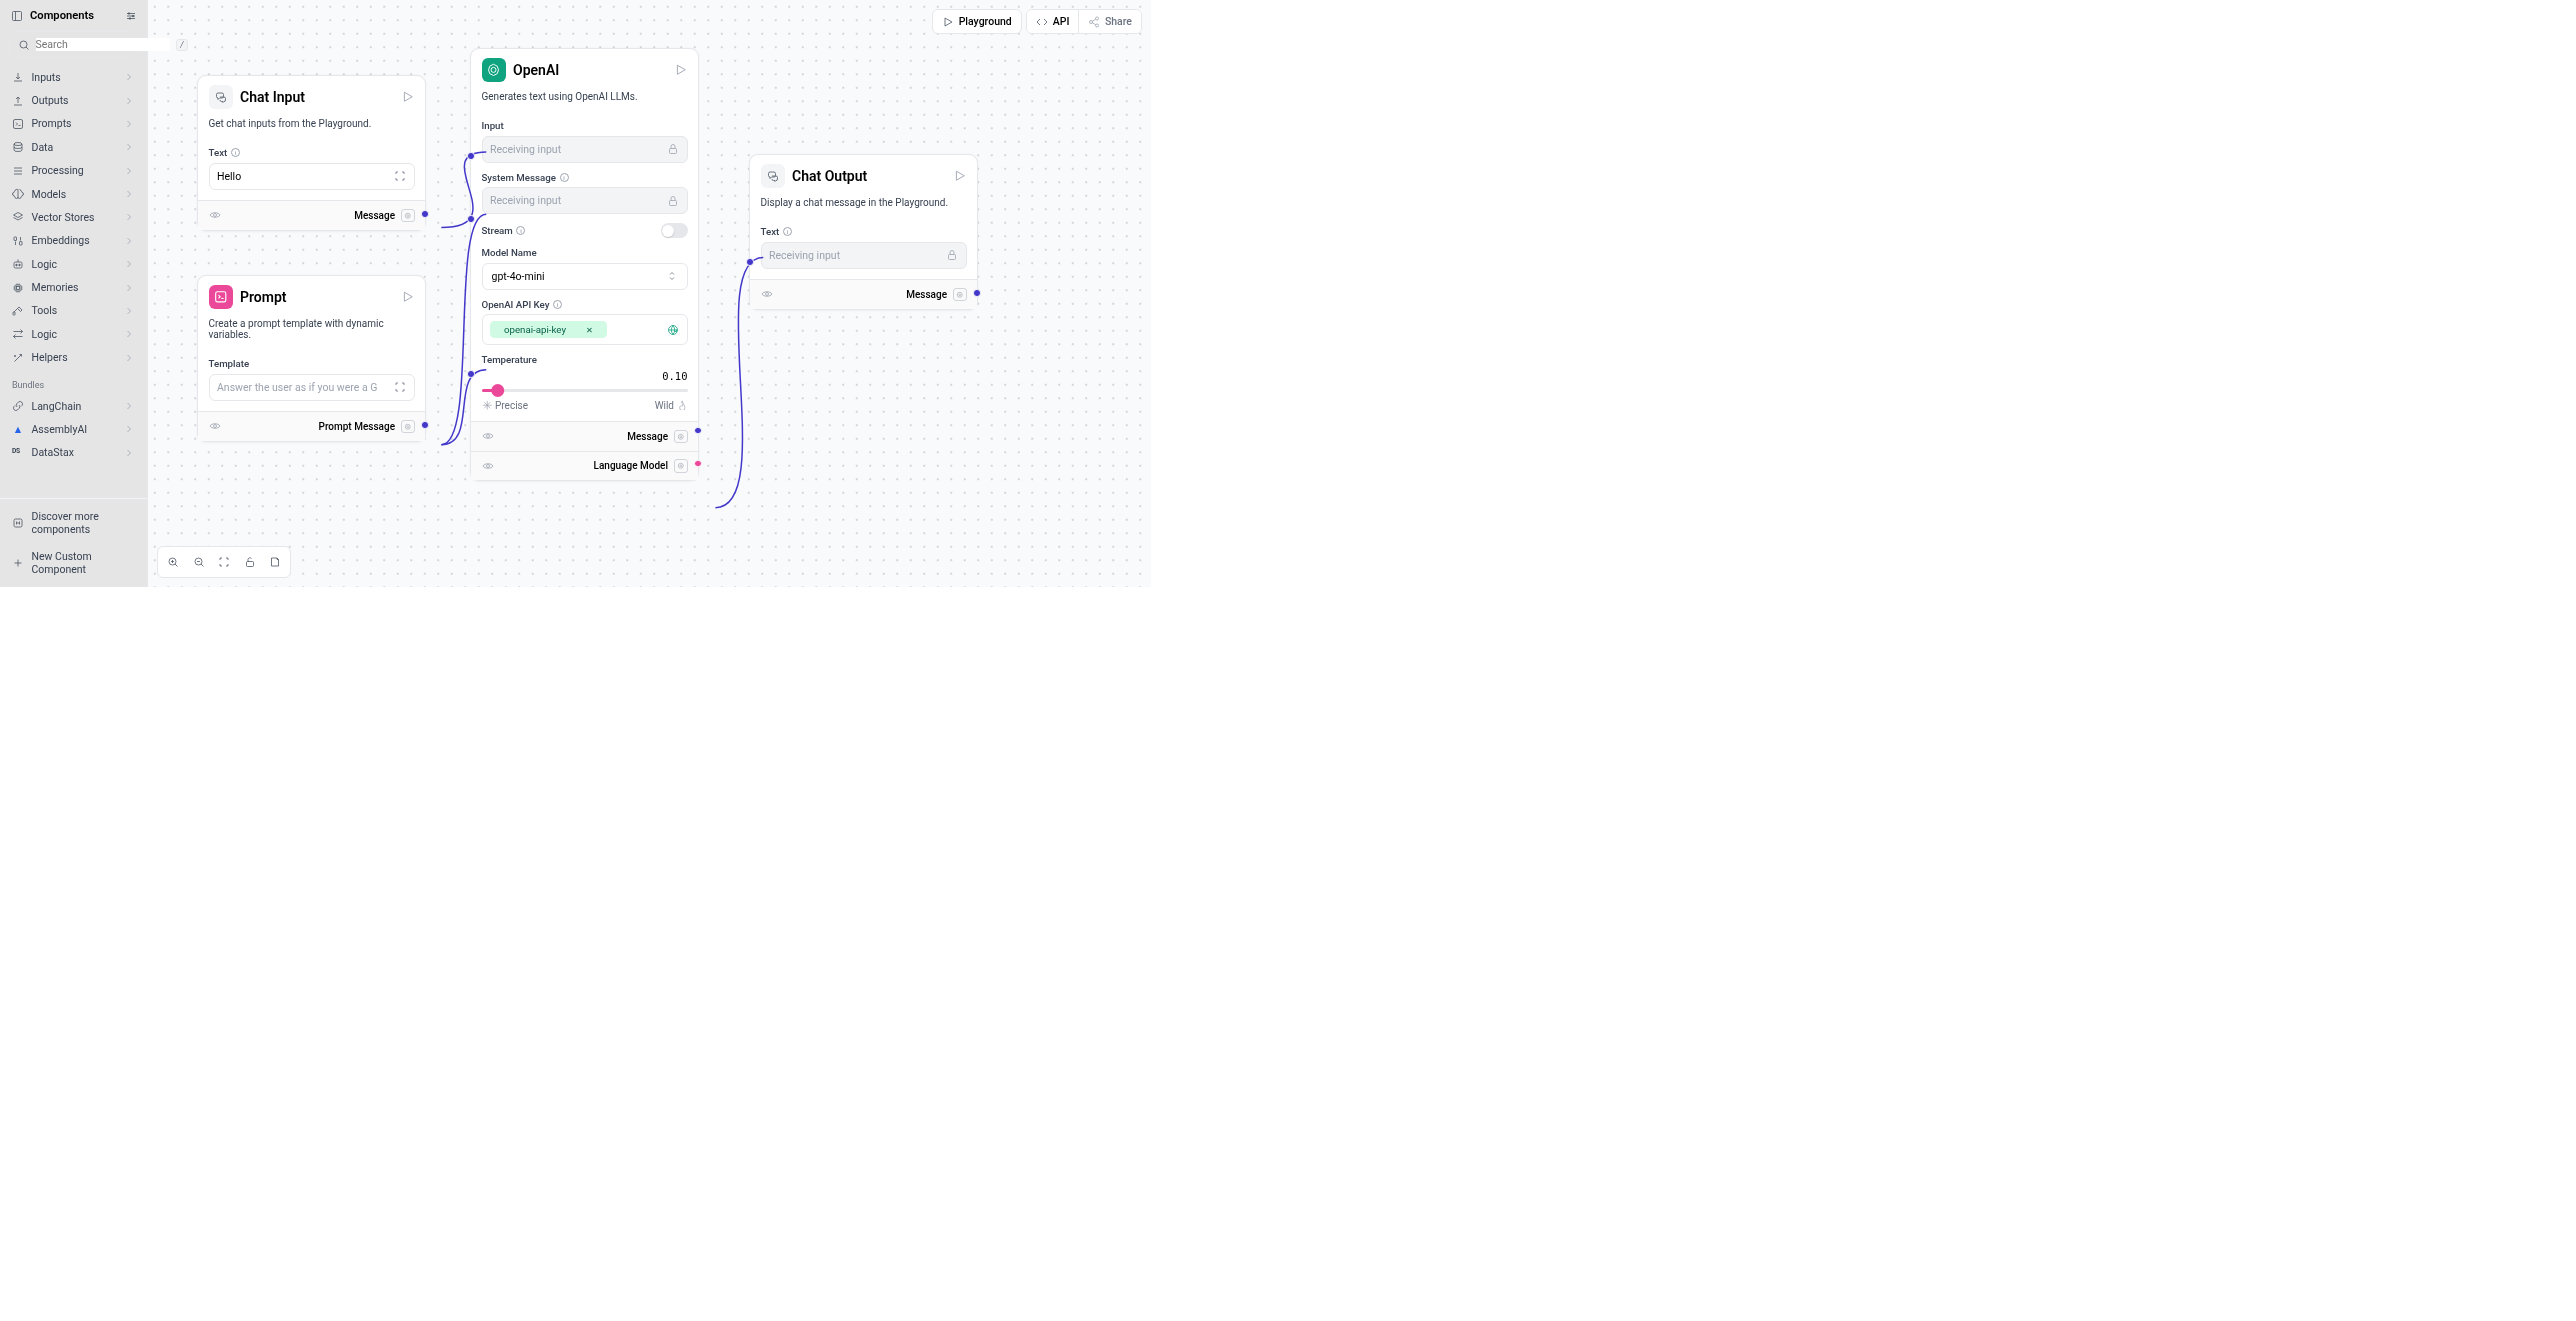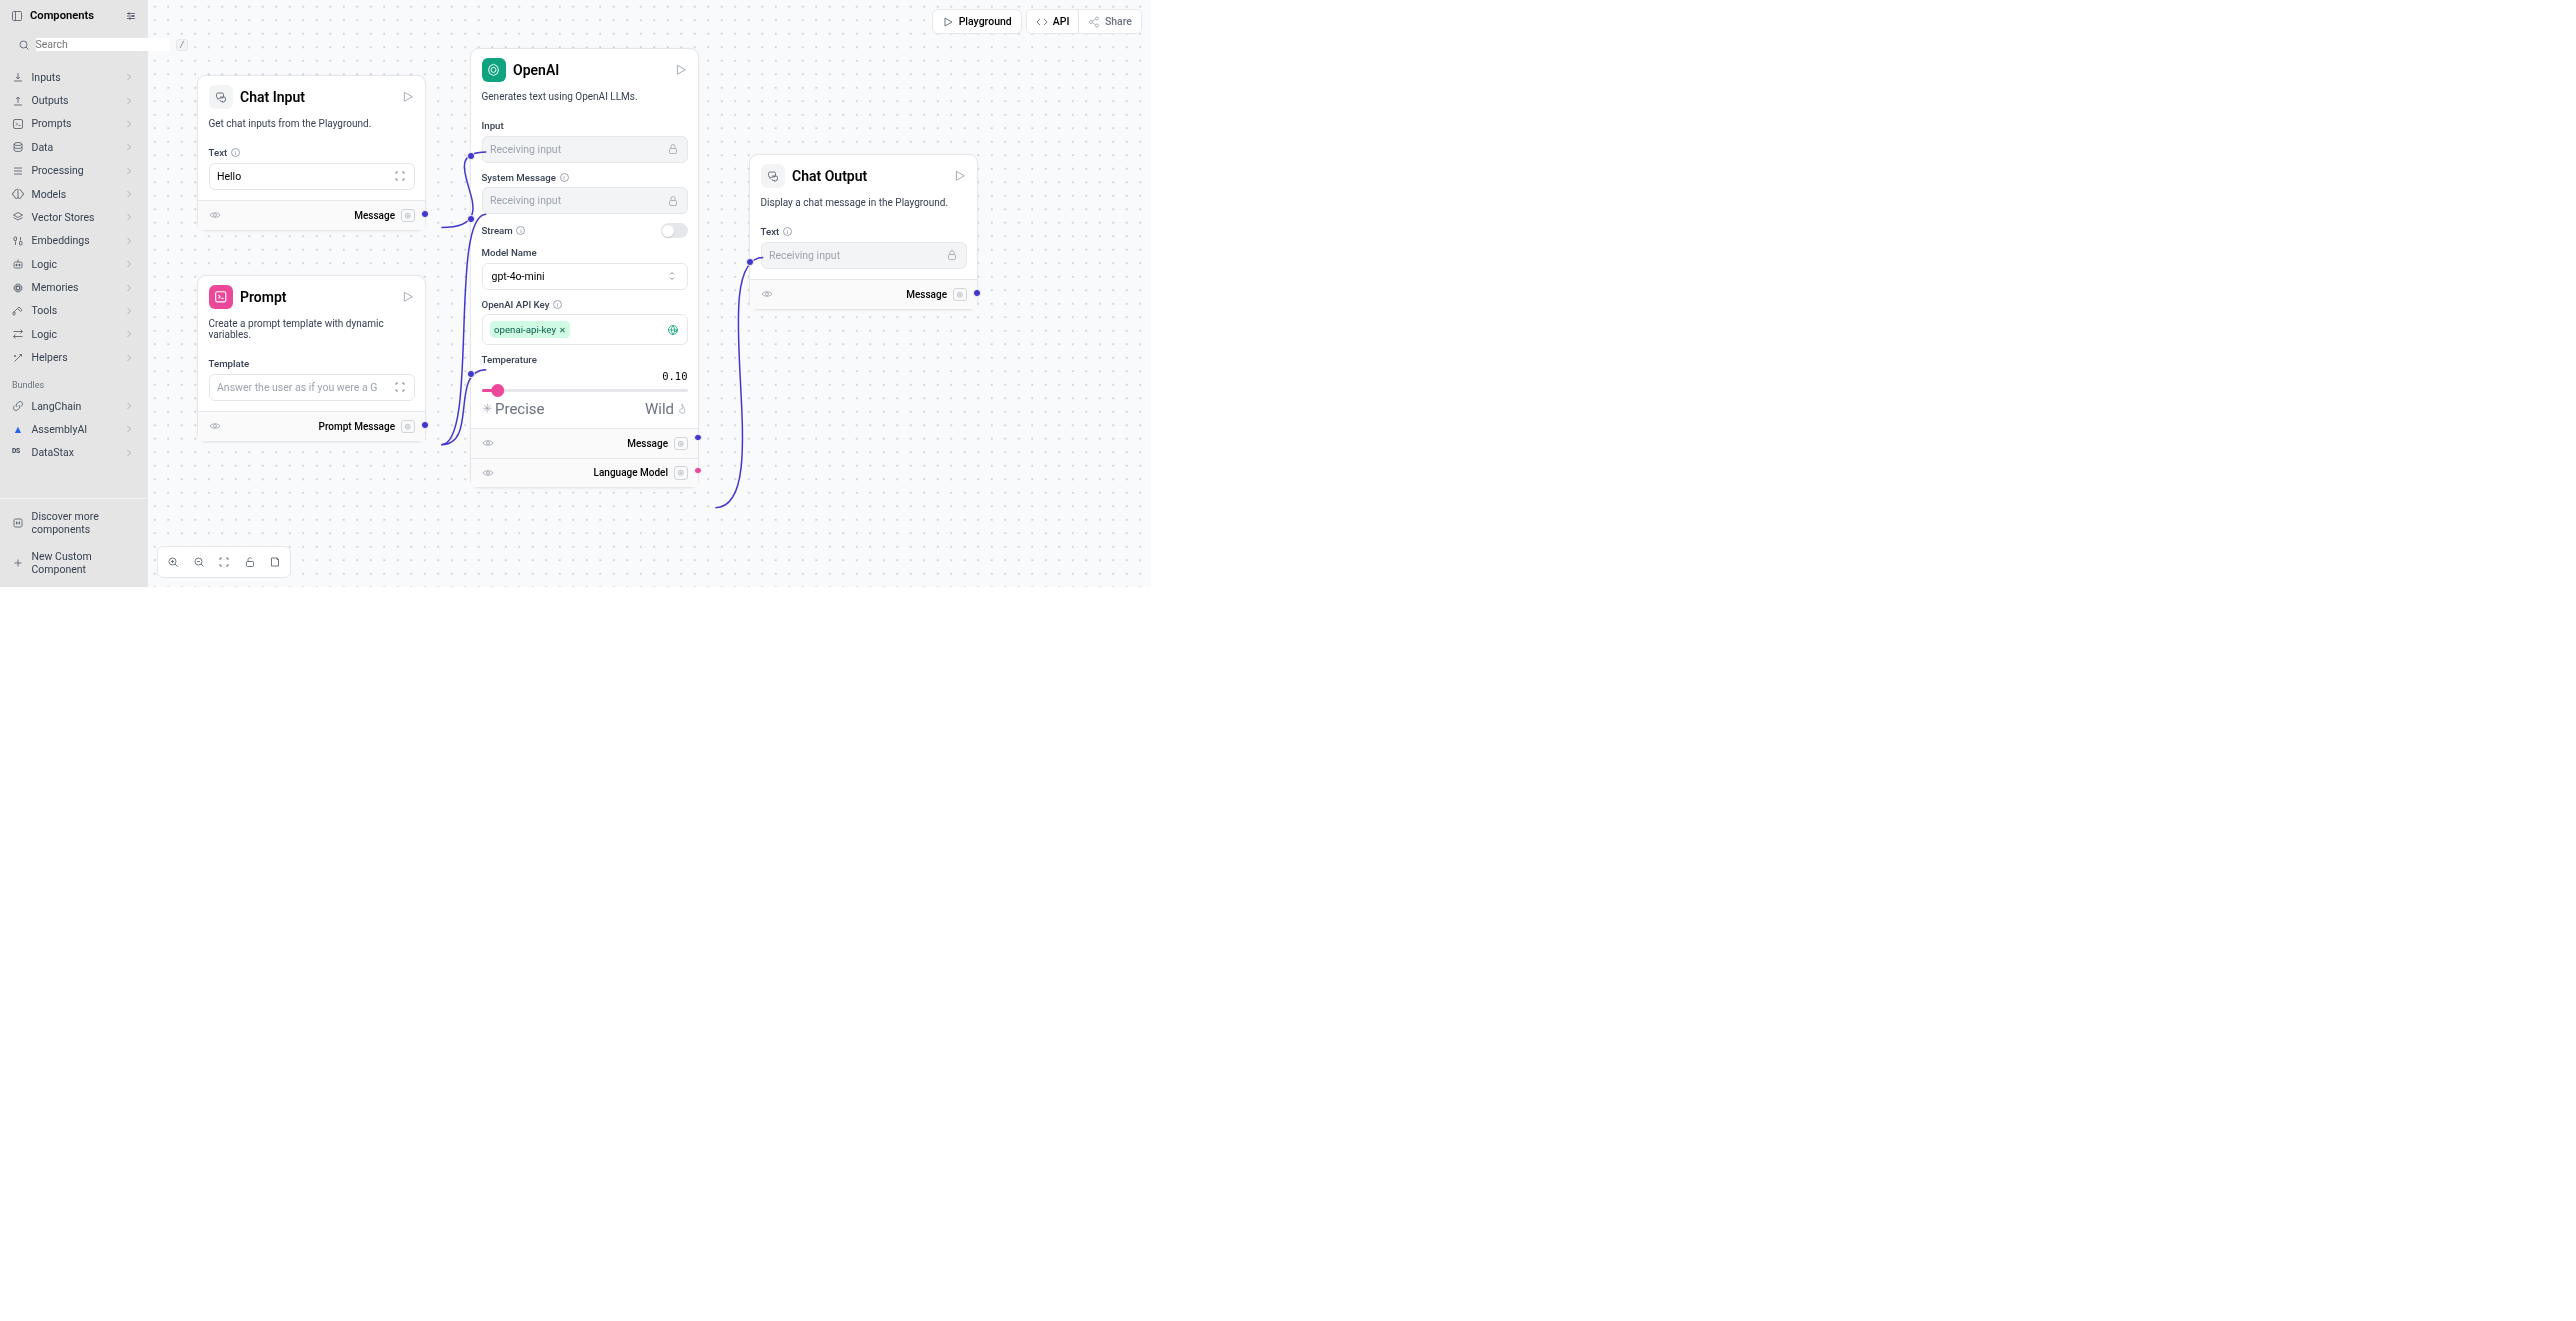--- a/index.html
+++ b/index.html
@@ -39,29 +39,29 @@
 .field-label { font-size: 9.7px; font-weight: 500; color: #374151; margin: 9px 0 4.5px; display: flex; align-items: center; gap: 3.7px; }
 .field-info { width: 9px; height: 9px; border: 0.7px solid #9ca3af; border-radius: 50%; display: inline-flex; align-items: center; justify-content: center; font-size: 6px; color: #9ca3af; }
 .field-input { display: flex; align-items: center; border: 0.7px solid #e5e7eb; border-radius: 6px; padding: 6px 7.5px; font-size: 10.5px; background: #fff; }
 .field-input.readonly { background: #f3f4f6; color: #9ca3af; }
 .field-input.template { color: #9ca3af; }
 .field-input .expand { margin-left: auto; cursor: pointer; }
 .field-input .lock { margin-left: auto; }
 .select { display: flex; align-items: center; justify-content: space-between; border: 0.7px solid #e5e7eb; border-radius: 6px; padding: 6px 9px; font-size: 10.5px; background: #fff; }
 .toggle { width: 27px; height: 15px; border-radius: 7.5px; background: #e5e7eb; position: relative; margin-left: auto; }
 .toggle::after { content: ""; position: absolute; width: 12px; height: 12px; border-radius: 50%; background: #fff; top: 1.5px; left: 1.5px; box-shadow: 0 0.7px 1.5px rgba(0,0,0,0.2); }
-.tag { display: inline-flex; align-items: center; gap: 3px; background: #d1fae5; color: #065f46; padding: 3px 4px; border-radius: 4.5px; font-size: 9.7px; font-family: "Menlo", monospace; }
+.tag { display: inline-flex; align-items: center; gap: 20px; background: #d1fae5; color: #065f46; padding: 3px 14px; border-radius: 4.5px; font-size: 9.7px; font-family: "Menlo", monospace; }
 .tag .x { cursor: pointer; font-size: 8.2px; }
 .globe-icon { margin-left: auto; color: #10a37f; }
 .slider-wrap { margin-top: 4.5px; }
 .slider-val { text-align: right; font-family: "Menlo", monospace; font-size: 10.5px; }
 .slider-track { height: 3px; background: #e5e7eb; border-radius: 1.5px; position: relative; margin: 7.5px 0; }
 .slider-fill { position: absolute; left: 0; height: 3px; background: #ec4899; border-radius: 1.5px; }
 .slider-thumb { position: absolute; width: 13.5px; height: 13.5px; background: #ec4899; border-radius: 50%; top: -5.2px; transform: translateX(-50%); }
-.slider-labels { display: flex; justify-content: space-between; font-size: 15px; color: #6b7280; align-items: center; gap: 3px; }
+.slider-labels { display: flex; justify-content: space-between; font-size: 10px; color: #6b7280; align-items: center; gap: 3px; }
 .node-output { border-top: 0.7px solid #e5e7eb; padding: 7.5px 10.5px; display: flex; align-items: center; gap: 6px; background: #fafafa; border-radius: 0 0 9px 9px; }
 .node-output:not(:last-child) { border-radius: 0; }
 .node-output .eye { cursor: pointer; }
 .node-output .out-label { margin-left: auto; font-size: 10px; font-weight: 500; }
 .node-output .out-type { width: 13.5px; height: 13.5px; border: 0.7px solid #d1d5db; border-radius: 3px; display: flex; align-items: center; justify-content: center; }
 .port { position: absolute; width: 7.5px; height: 7.5px; background: #4338ca; border: 1.5px solid #fff; border-radius: 50%; z-index: 3; }
 .port.pink { background: #ec4899; }
 svg.edges { position: absolute; top: 0; left: 0; width: 100%; height: 100%; pointer-events: none; z-index: 1; }
 .edge { stroke: #4338ca; stroke-width: 2; fill: none; }
 .assembly-icon { width: 12px; height: 12px; color: #2563eb; font-weight: bold; display: inline-flex; align-items: center; justify-content: center; }

